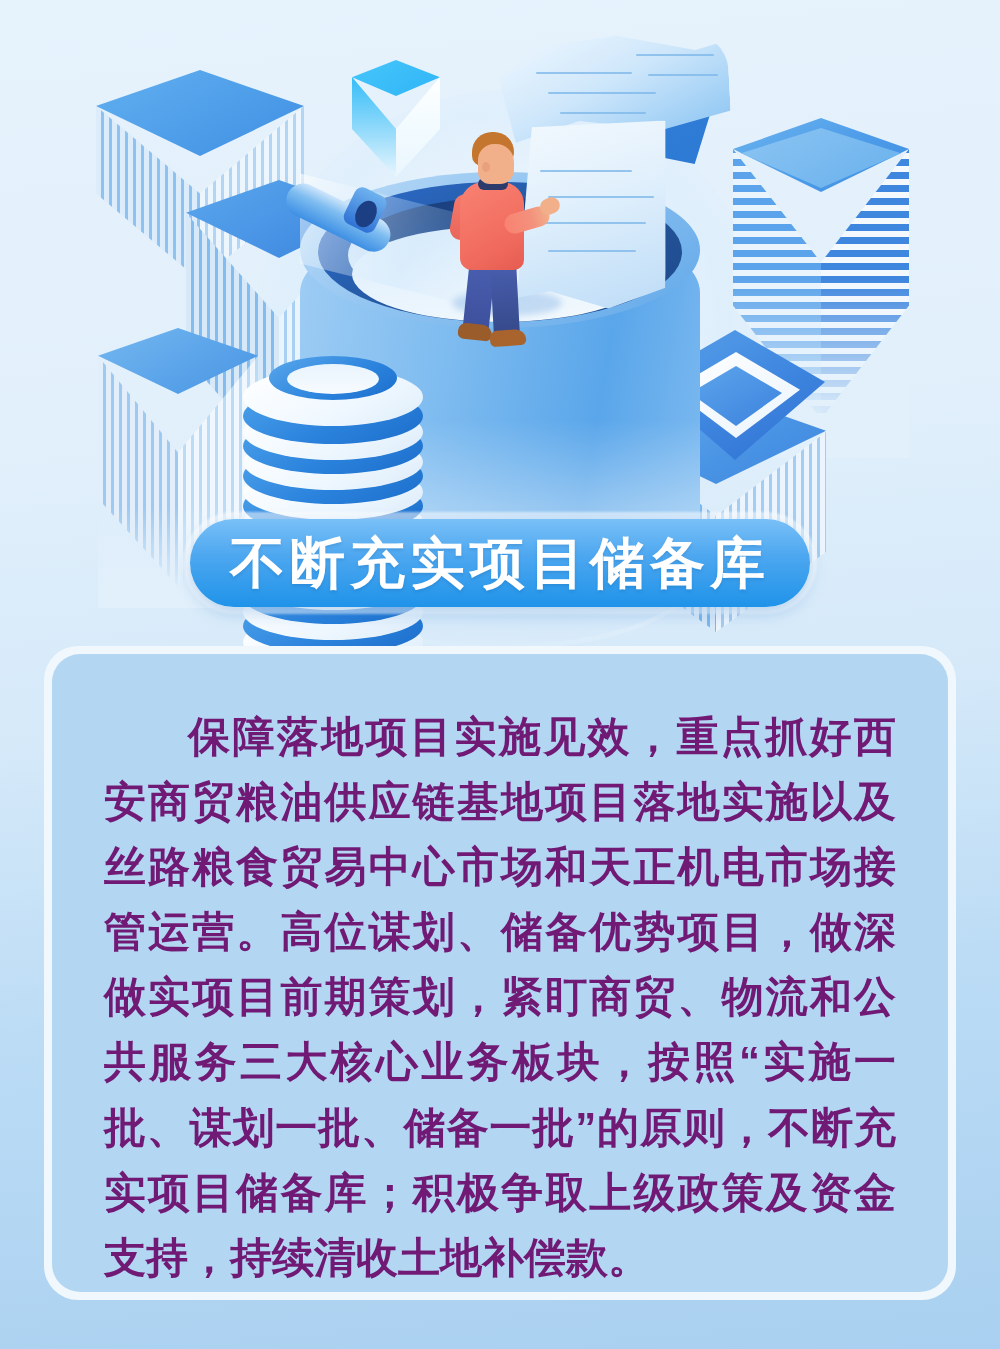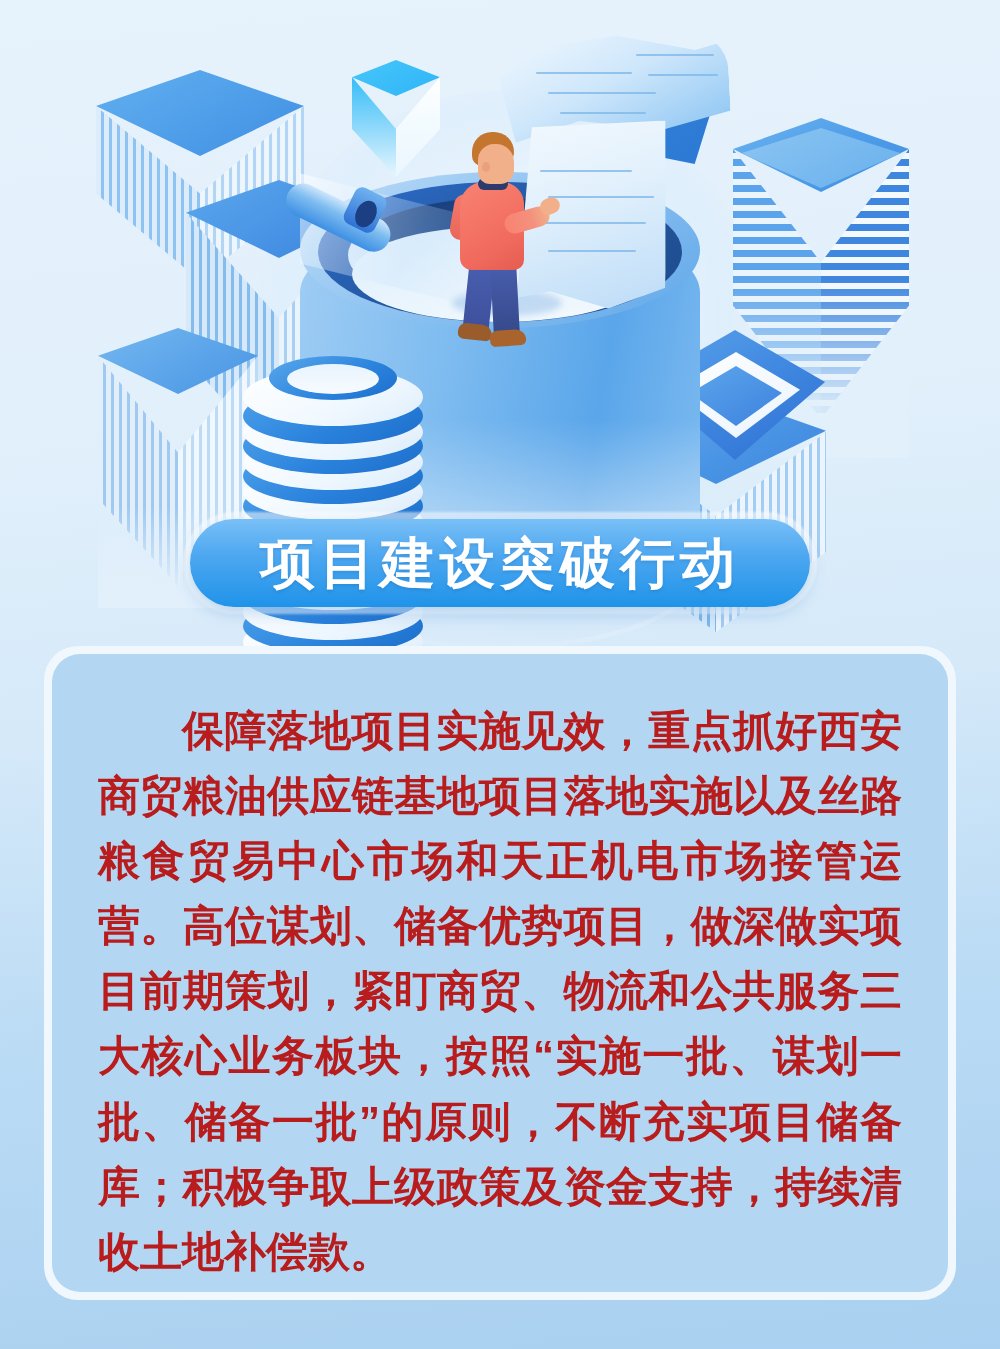--- a/index.html
+++ b/index.html
@@ -261,28 +261,28 @@
     box-sizing:border-box;
   }
   .card-inner{
     width:100%;height:100%;
     border-radius:28px;
     background:#b3d7f2;
     box-sizing:border-box;
     padding:34px 36px 30px 36px;
   }
   .card-text{
-    color:#b91c1c;
+    color:#701a75;
     font-size:42px;
     font-weight:bold;
     line-height:1.55;
     letter-spacing:0px;
     text-indent:84px;
     text-align:justify;
-    margin:10px;
+    margin:16px;
     word-break:break-all;
   }
 </style>
 </head>
 <body>
 
 <div class="poster">
 
   <div class="illustration">
 
@@ -434,21 +434,21 @@
       <div class="p-ear"></div>
       <div class="p-arm-front"></div>
       <div class="p-hand"></div>
     </div>
 
   </div>
 
   <div class="title-wrap">
     <div class="title-halo"></div>
     <div class="title-pill">
-      <span class="title-text">项目建设突破行动</span>
+      <span class="title-text">不断充实项目储备库</span>
     </div>
   </div>
 
   <div class="card">
     <div class="card-inner">
       <p class="card-text">保障落地项目实施见效，重点抓好西安商贸粮油供应链基地项目落地实施以及丝路粮食贸易中心市场和天正机电市场接管运营。高位谋划、储备优势项目，做深做实项目前期策划，紧盯商贸、物流和公共服务三大核心业务板块，按照“实施一批、谋划一批、储备一批”的原则，不断充实项目储备库；积极争取上级政策及资金支持，持续清收土地补偿款。</p>
     </div>
   </div>
 
 </div>

